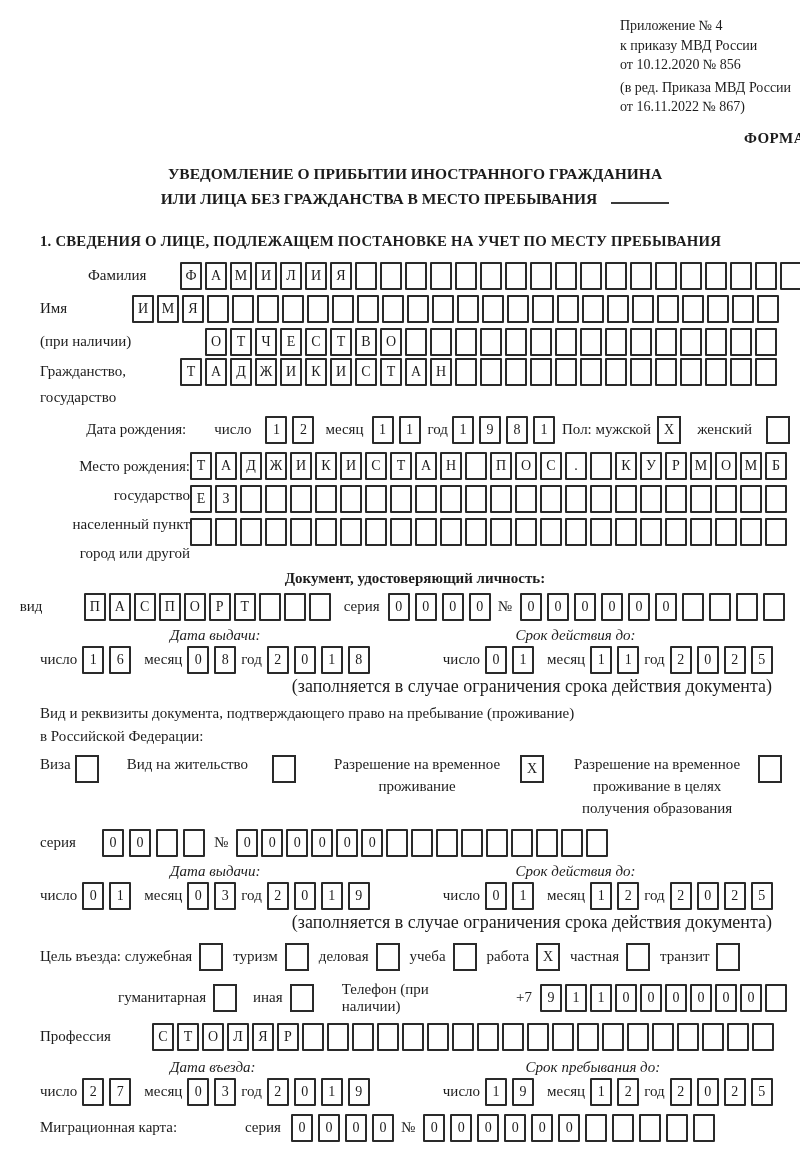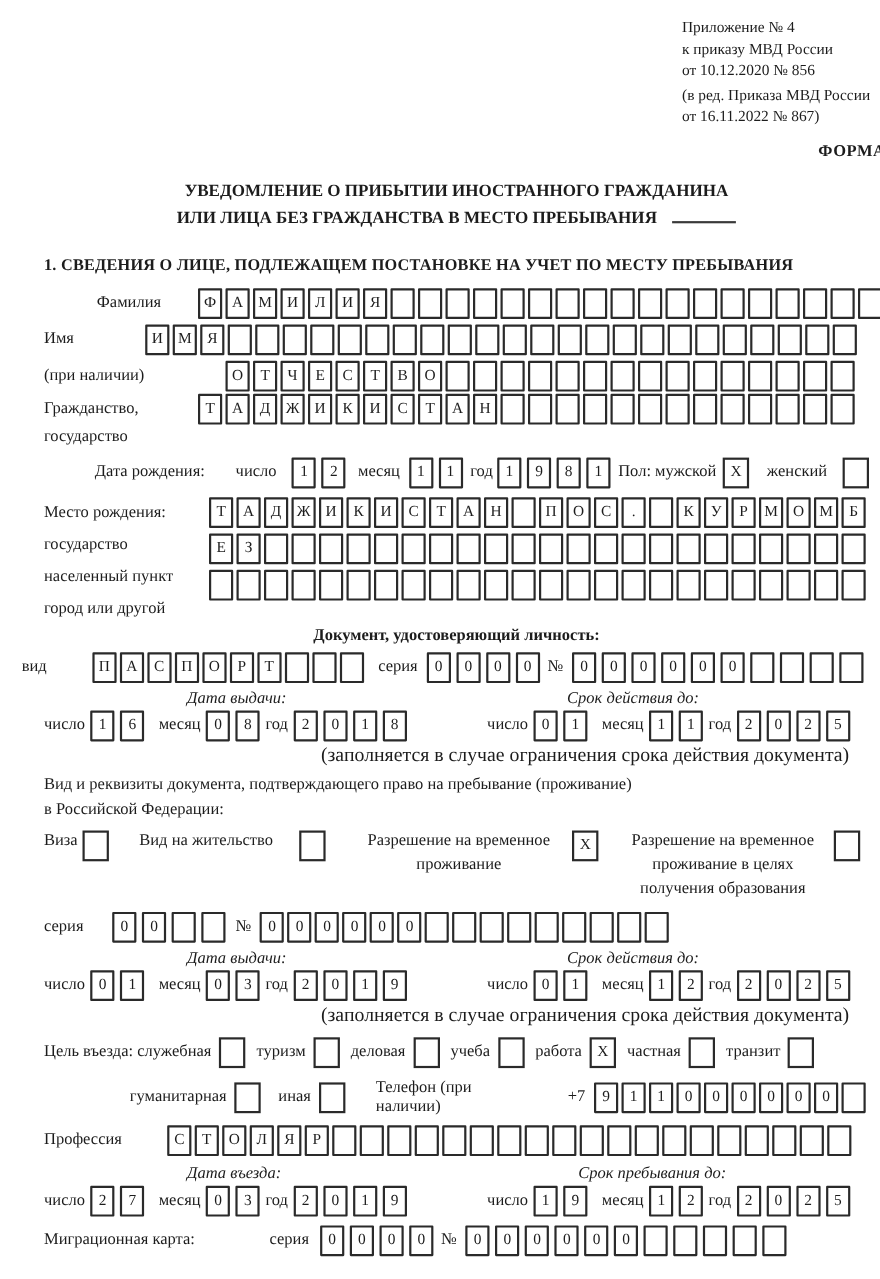--- a/index.html
+++ b/index.html
@@ -24,21 +24,21 @@
   .cells.sp .cell{margin-right:5px;}
   .cb{
     flex:none;width:20px;height:24px;border:2px solid #2a2a2a;display:flex;
     align-items:center;justify-content:center;font-size:14px;background:#fff;
   }
   .lbl{flex:none;}
   .w92{width:92px;}  .w165{width:165px;line-height:26px;}
   .w140{width:140px;line-height:26px;}
   .inl{flex:none;}
   .bp{display:flex;margin-top:8px;}
-  .bp-l{flex:none;width:150px;line-height:29px;}
+  .bp-l{flex:none;width:150px;line-height:29px;text-align:right;}
   .bp-r .cells{margin-bottom:5px;}
   .center{text-align:center;}
   .bold{font-weight:bold;}
   .cap-row{display:flex;margin-top:6px;font-size:15px;font-style:italic;}
   .date-row{display:flex;align-items:center;margin-top:2px;}
   .date-row span{margin-right:5px;}
   .note{font-size:18px;margin-top:2px;}
   .note.right{text-align:right;padding-right:18px;}
   .permit-row{display:flex;align-items:flex-start;margin-top:8px;}
   .permit-row .cb{margin-top:2px;}

